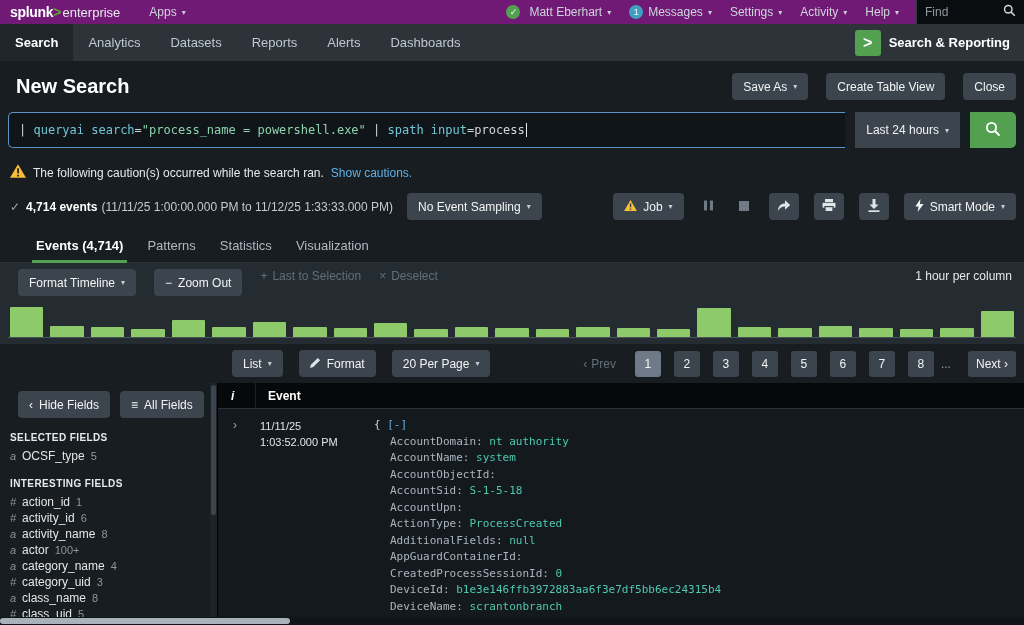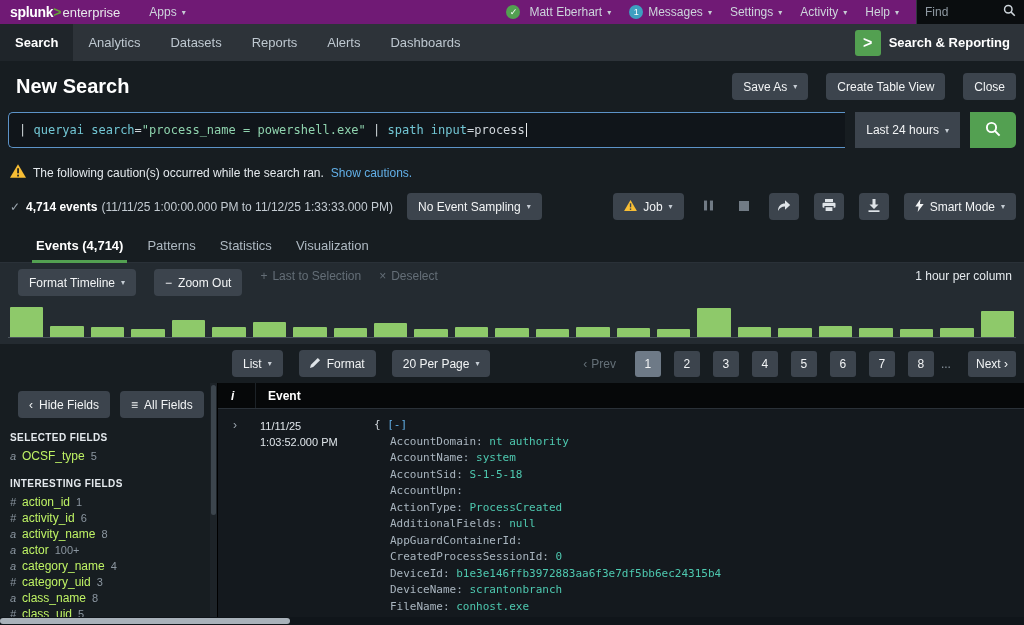--- a/index.html
+++ b/index.html
@@ -88,21 +88,21 @@
   .prev { color:#657078; margin-right:6px; display:inline-flex; gap:4px; cursor:default; }
   .ellipsis { color:#8b96a0; margin:0 4px; }
 
   
   .main { flex:1; display:flex; overflow:hidden; }
   .sidebar { width:218px; flex:none; position:relative; padding:8px 12px 0 8px; border-right:1px solid #000; background:#171d21; overflow:hidden; }
   .sidebar-buttons { display:flex; justify-content:space-between; margin-bottom:4px; padding-right:8px; }
   .field-heading { font-size:10px; font-weight:bold; color:#e4e9ed; letter-spacing:0.4px; margin:14px 0 5px 2px; }
   .field-item { display:flex; align-items:baseline; font-size:12px; line-height:16px; padding-left:2px; cursor:pointer; }
   .ftype { width:12px; color:#8b96a0; font-style:italic; font-size:11px; flex:none; }
-  .fname { color:#bef264; }
+  .fname { color:#e5e5e5; }
   .fcount { color:#8b96a0; margin-left:6px; font-size:11px; }
   .sidebar-scroll { position:absolute; top:0; right:0; width:7px; height:100%; background:#1d2328; cursor:pointer; }
   .sidebar-thumb { position:absolute; top:2px; left:1px; width:5px; height:130px; background:#3c454d; border-radius:3px; }
 
   
   .events { flex:1; display:flex; flex-direction:column; background:#14191e; overflow:hidden; }
   .events-header { display:flex; background:#060809; color:#fff; font-size:12px; font-weight:bold; height:26px; align-items:center; flex:none; border-bottom:1px solid #2a3138; }
   .col-i { width:38px; padding-left:13px; font-style:italic; border-right:1px solid #1c2227; height:100%; display:flex; align-items:center; }
   .col-time { width:106px; padding-left:4px; border-right:1px solid #1c2227; height:100%; display:flex; align-items:center; }
   .col-event { flex:1; padding-left:12px; }
@@ -477,20 +477,21 @@
           <div class="event-row">
             <div class="row-expander">›</div>
             <div class="row-time">
               <div>11/11/25</div>
               <div>1:03:52.000 PM</div>
             </div>
             <div class="row-event">
               <div class="json-first"><span>{ </span><a class="jlink">[-]</a></div>
               <div class="json-line"><span class="jkey">AccountDomain: </span><span class="jval">nt authority</span></div>
               <div class="json-line"><span class="jkey">AccountName: </span><span class="jval">system</span></div>
+              <div class="json-line"><span class="jkey">AccountObjectId: </span><span class="jval"></span></div>
               <div class="json-line"><span class="jkey">AccountSid: </span><span class="jval">S-1-5-18</span></div>
               <div class="json-line"><span class="jkey">AccountUpn: </span><span class="jval"></span></div>
               <div class="json-line"><span class="jkey">ActionType: </span><span class="jval">ProcessCreated</span></div>
               <div class="json-line"><span class="jkey">AdditionalFields: </span><span class="jval">null</span></div>
               <div class="json-line"><span class="jkey">AppGuardContainerId: </span><span class="jval"></span></div>
               <div class="json-line"><span class="jkey">CreatedProcessSessionId: </span><span class="jval">0</span></div>
               <div class="json-line"><span class="jkey">DeviceId: </span><span class="jval">b1e3e146ffb3972883aa6f3e7df5bb6ec24315b4</span></div>
               <div class="json-line"><span class="jkey">DeviceName: </span><span class="jval">scrantonbranch</span></div>
               <div class="json-line"><span class="jkey">FileName: </span><span class="jval">conhost.exe</span></div>
             </div>

